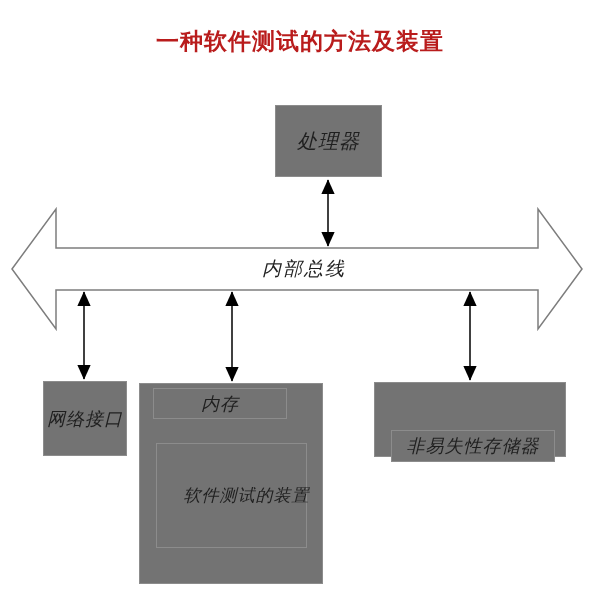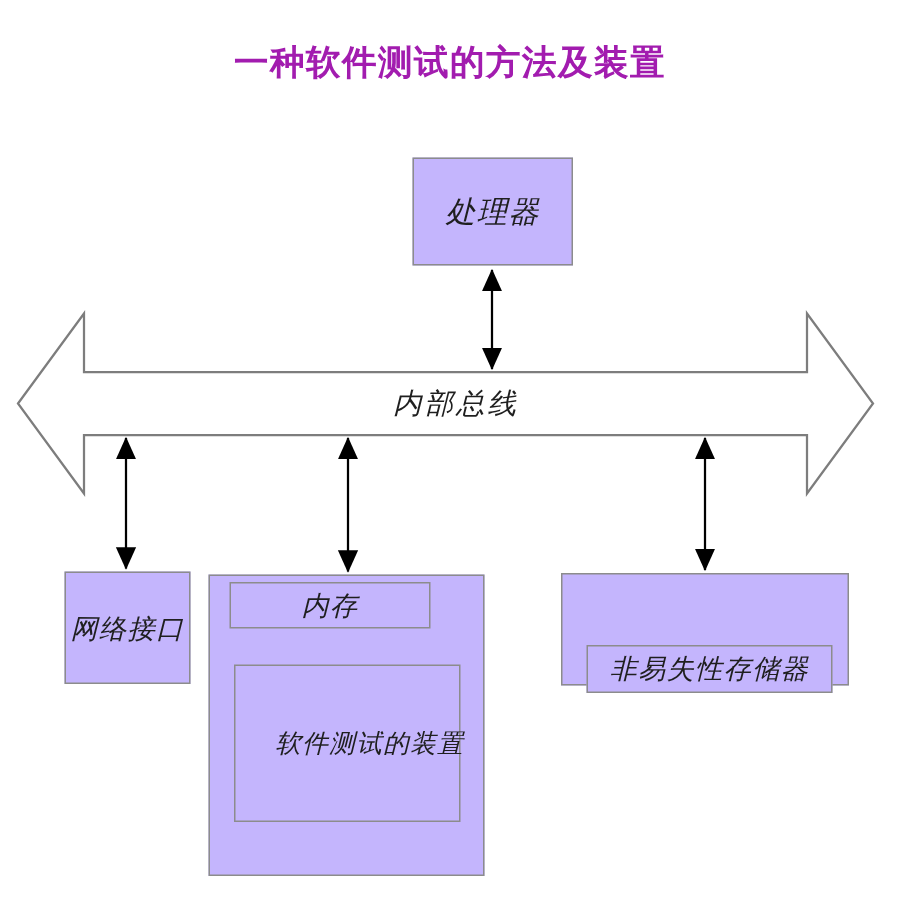--- a/index.html
+++ b/index.html
@@ -11,27 +11,27 @@
     font-family: "DejaVu Serif", serif;
   }
   .layer { position: absolute; left: 0; top: 0; width: 600px; height: 600px; }
   .title {
     position: absolute;
     top: 26px; left: 0; width: 600px;
     text-align: center;
     font-family: "Liberation Sans", sans-serif;
     font-weight: 700;
     font-size: 23px;
-    color: #a21caf;
+    color: #b91c1c;
     letter-spacing: 1px;
   }
   .box {
     position: absolute;
     border: 1.5px solid #8c8c8c;
-    background: #c4b5fd;
+    background: #737373;
     box-sizing: border-box;
     display: flex;
     align-items: center;
     justify-content: center;
   }
   .label {
     font-style: italic;
     font-size: 18px;
     color: #1f1f1f;
     letter-spacing: 1px;

